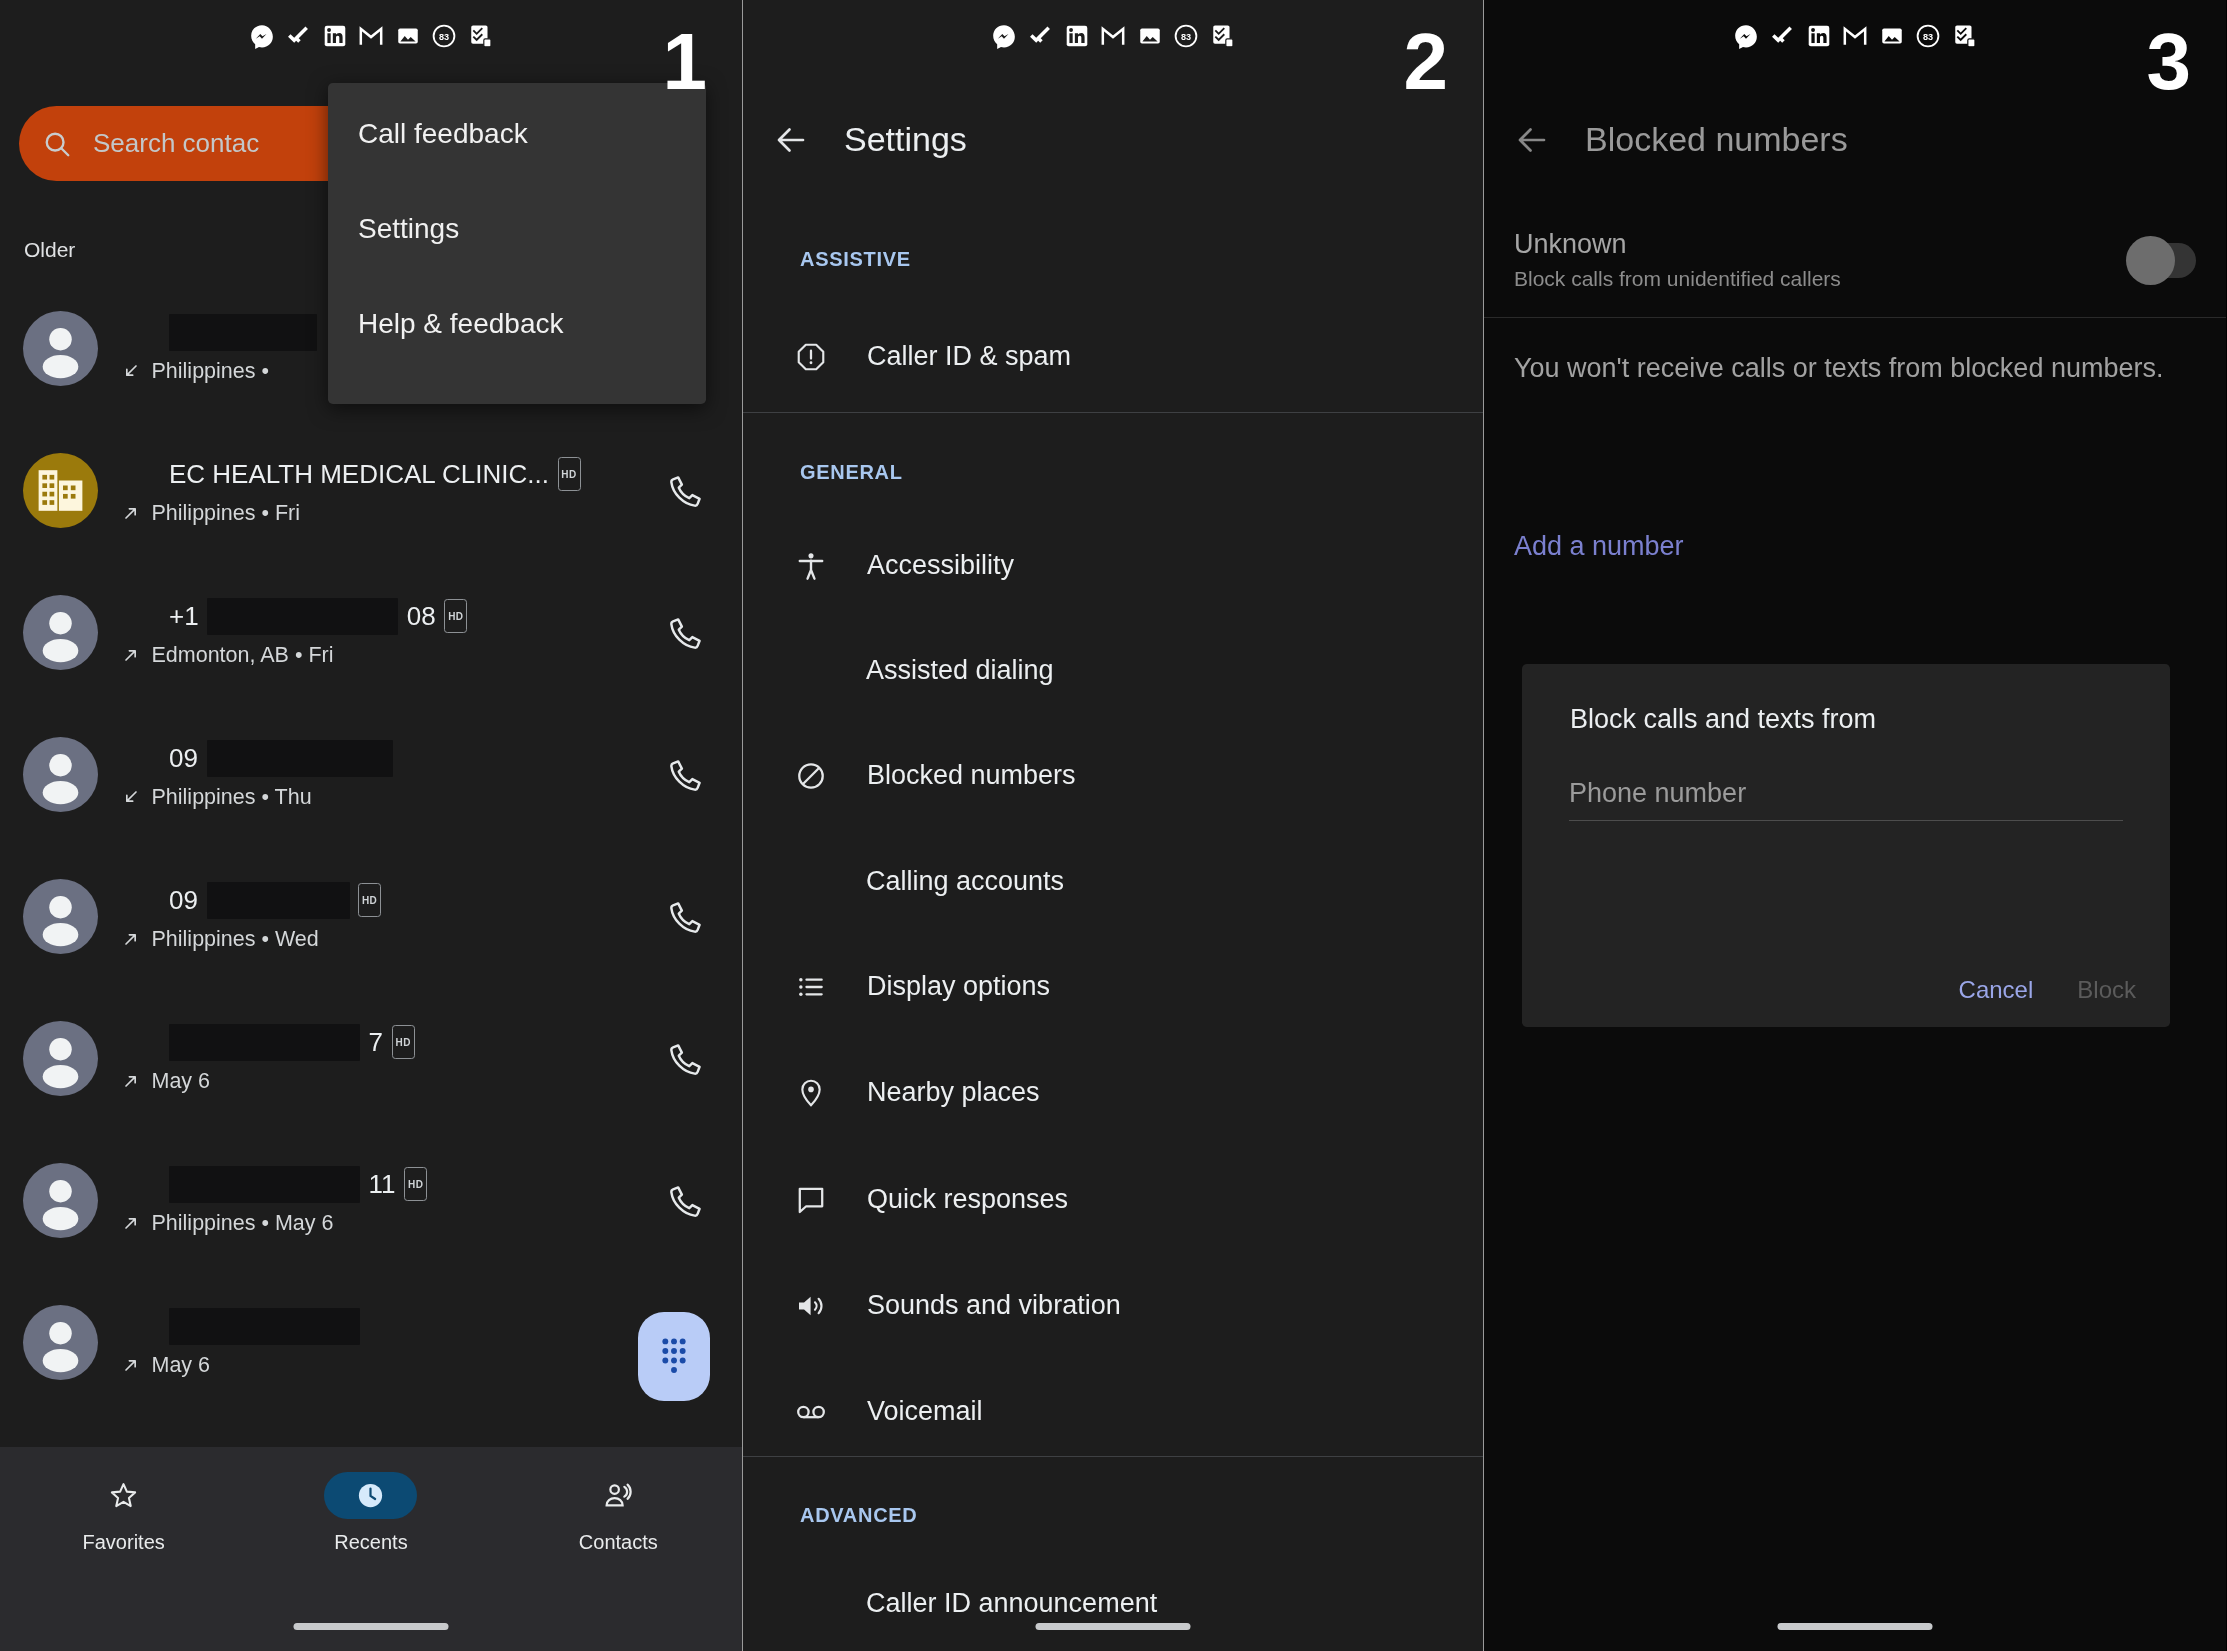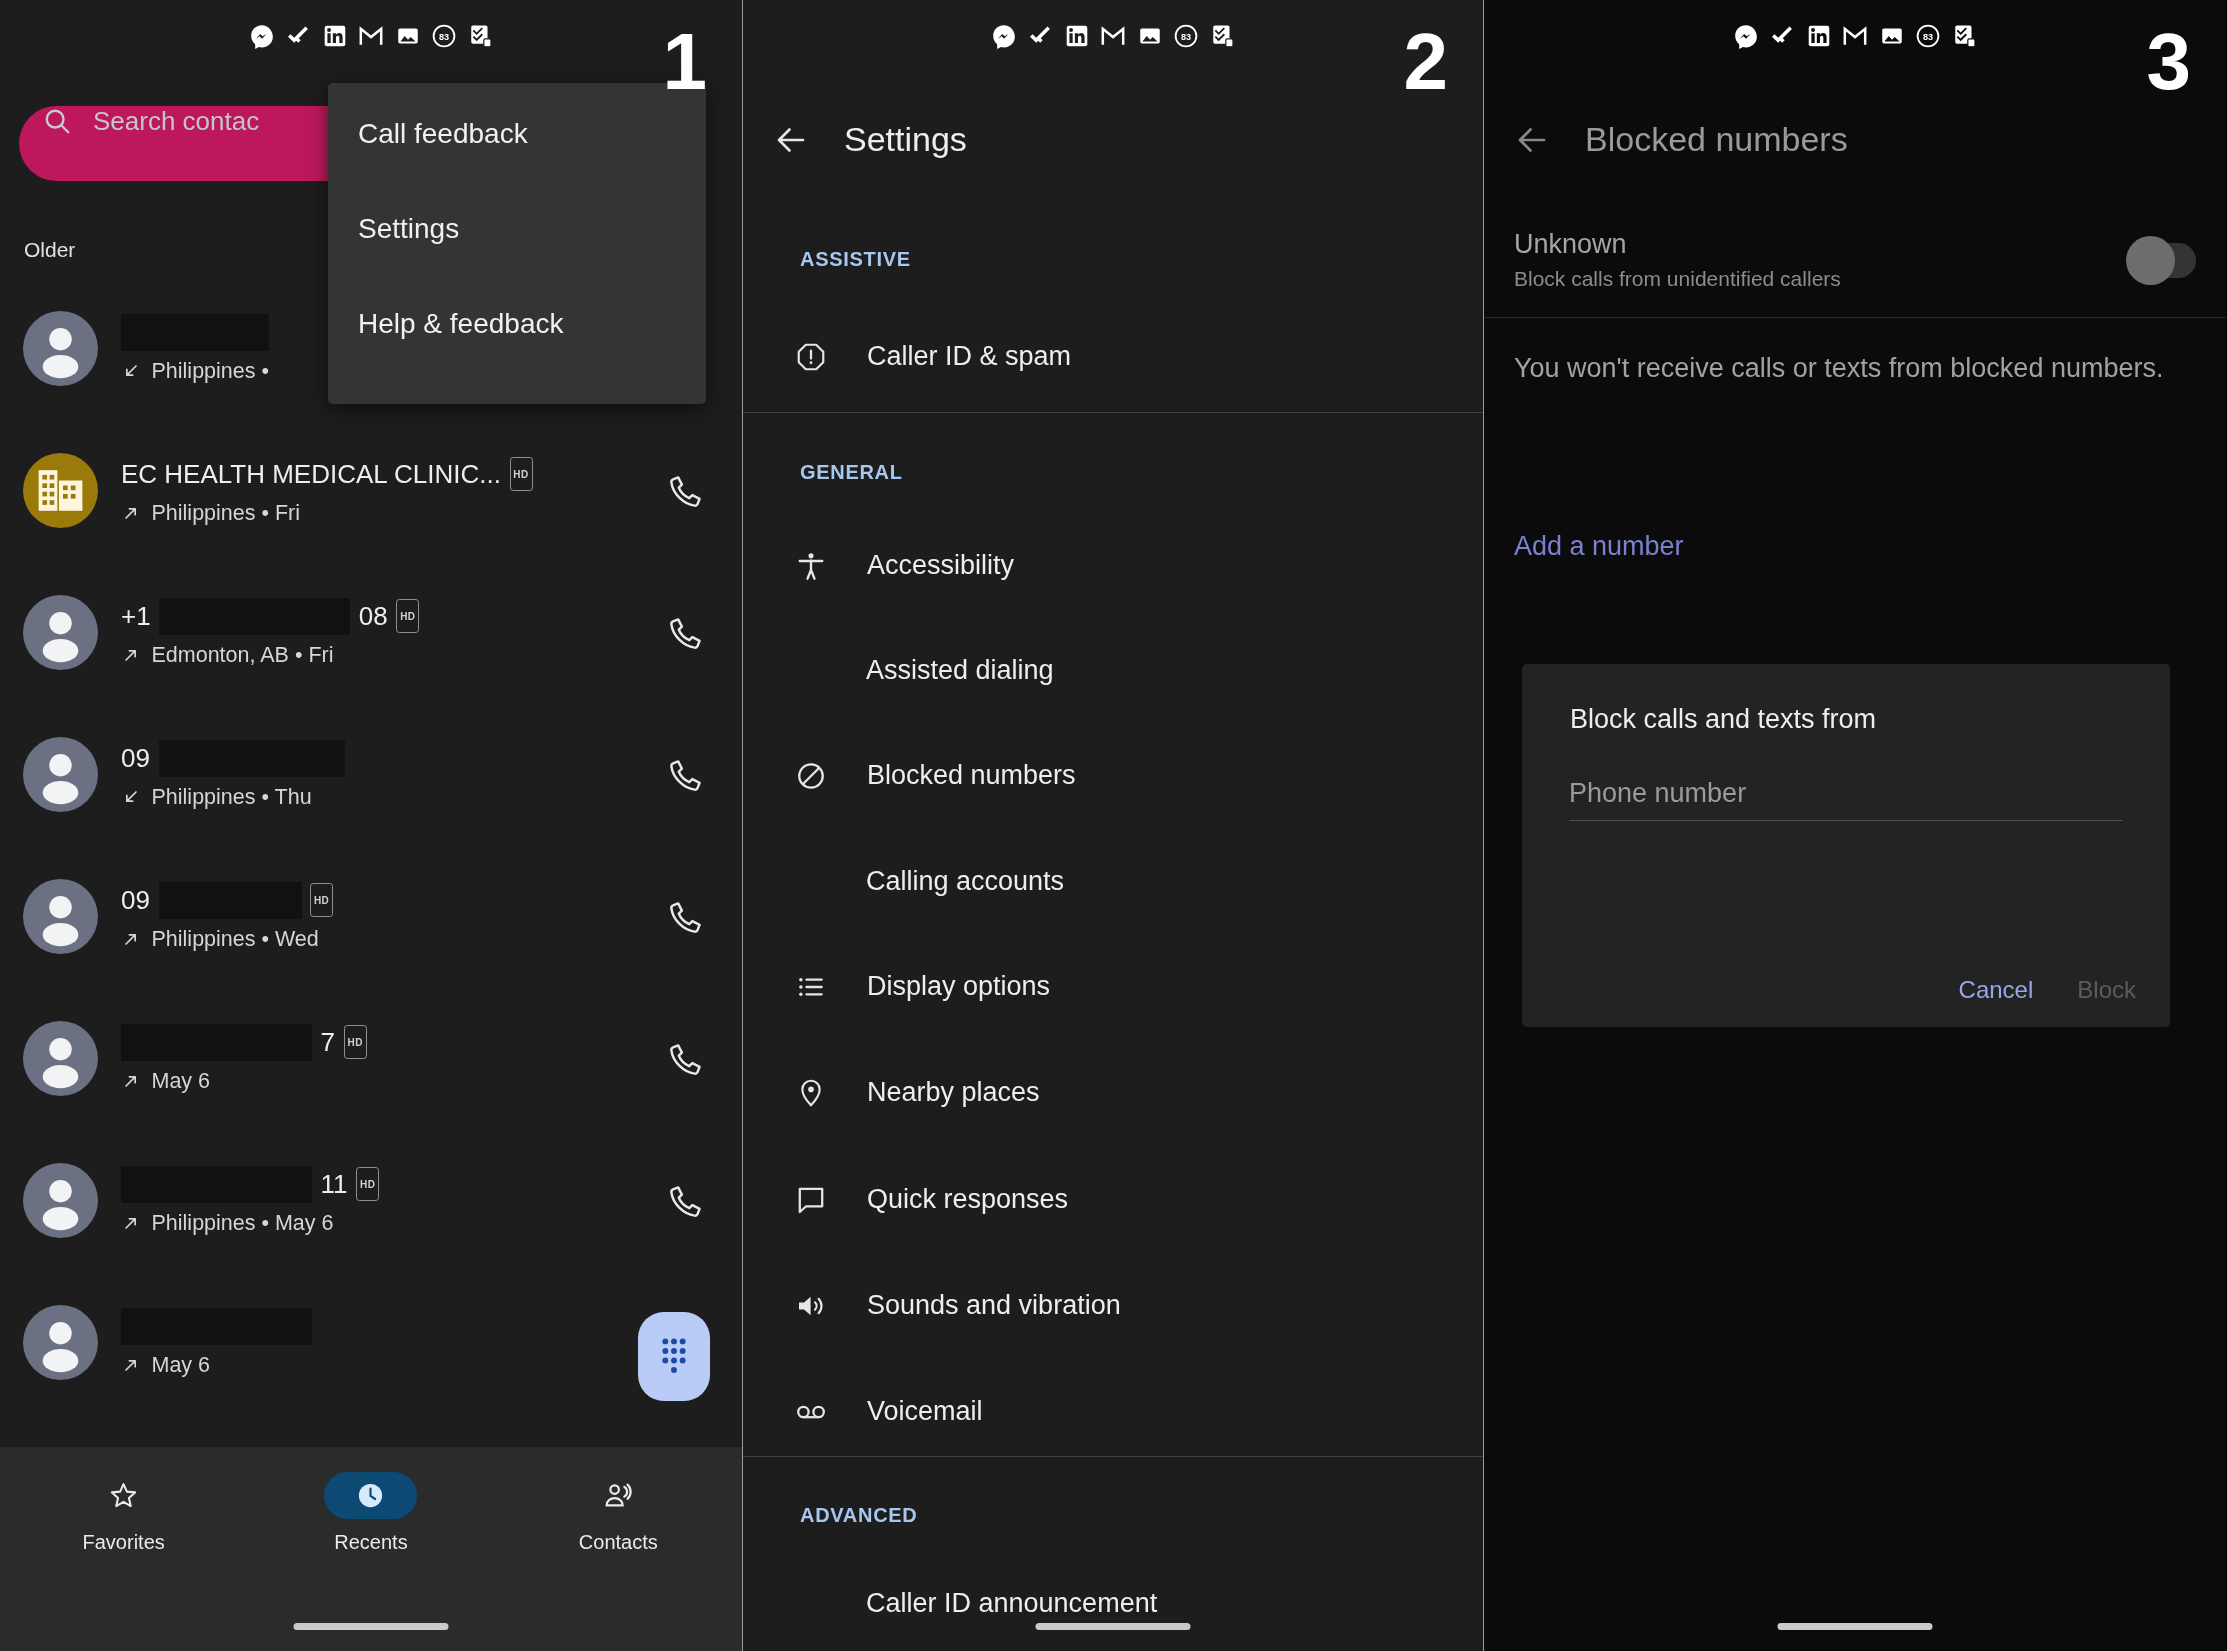--- a/index.html
+++ b/index.html
@@ -27,21 +27,21 @@
   
   .stepnum{
     position:absolute;top:22px;right:37px;
     font-size:80px;line-height:1;font-weight:700;color:#ffffff;
     letter-spacing:-1.9px;z-index:60;
   }
 
   
   .searchbar{
     position:absolute;left:19px;top:106px;width:460px;height:75px;
-    background:#be185d;border-radius:39px;display:flex;
+    background:#c2410c;border-radius:39px;display:flex;align-items:center;
   }
   .search-ico{margin-left:23px;width:30px;height:30px;flex:none;}
   .search-ico svg{width:30px;height:30px;display:block;}
   .search-ph{
     margin-left:21px;color:#c3c7c9;font-size:26px;white-space:nowrap;
     overflow:hidden;
   }
 
   .older-label{
     position:absolute;left:24px;top:238px;color:#dfe1e3;font-size:21px;
@@ -66,21 +66,21 @@
   }
   .avatar{
     margin-left:23px;width:75px;height:75px;border-radius:50%;
     background:#6b7082;flex:none;position:relative;overflow:hidden;
   }
   .avatar svg{position:absolute;left:0;top:0;width:75px;height:75px;}
   .avatar.biz{background:#9b7a0c;}
   .cbody{margin-left:23px;flex:1;min-width:0;}
   .cline1{
     display:flex;align-items:center;gap:8.6px;height:40px;
-    color:#eceff1;font-size:26px;white-space:nowrap;
+    color:#eceff1;font-size:26px;white-space:nowrap;margin-left:48px;
   }
   .redact{background:#111112;border-radius:1px;display:inline-block;}
   .hd{
     width:23px;height:34px;border:1.9px solid #8d9195;border-radius:3.3px;
     display:inline-flex;align-items:center;justify-content:center;
     font-size:10px;font-weight:700;color:#cfd3d6;letter-spacing:0.5px;flex:none;
   }
   .cline2{
     display:flex;align-items:center;gap:10.5px;margin-top:6.7px;
     color:#d4d7d9;font-size:21.5px;white-space:nowrap;

